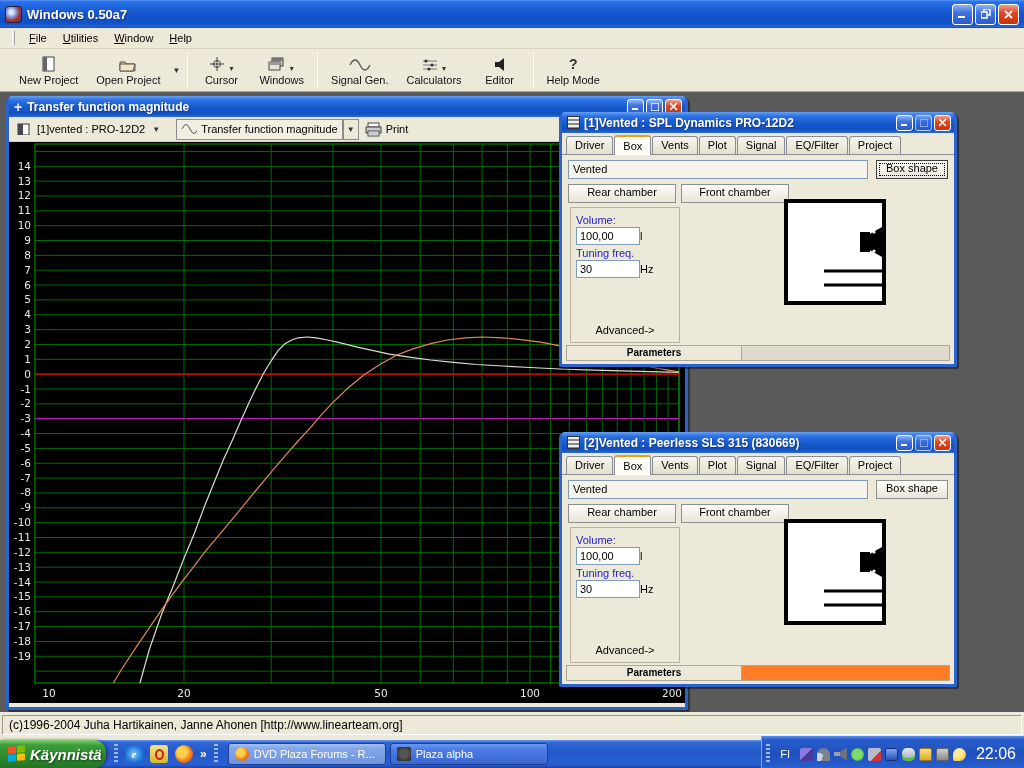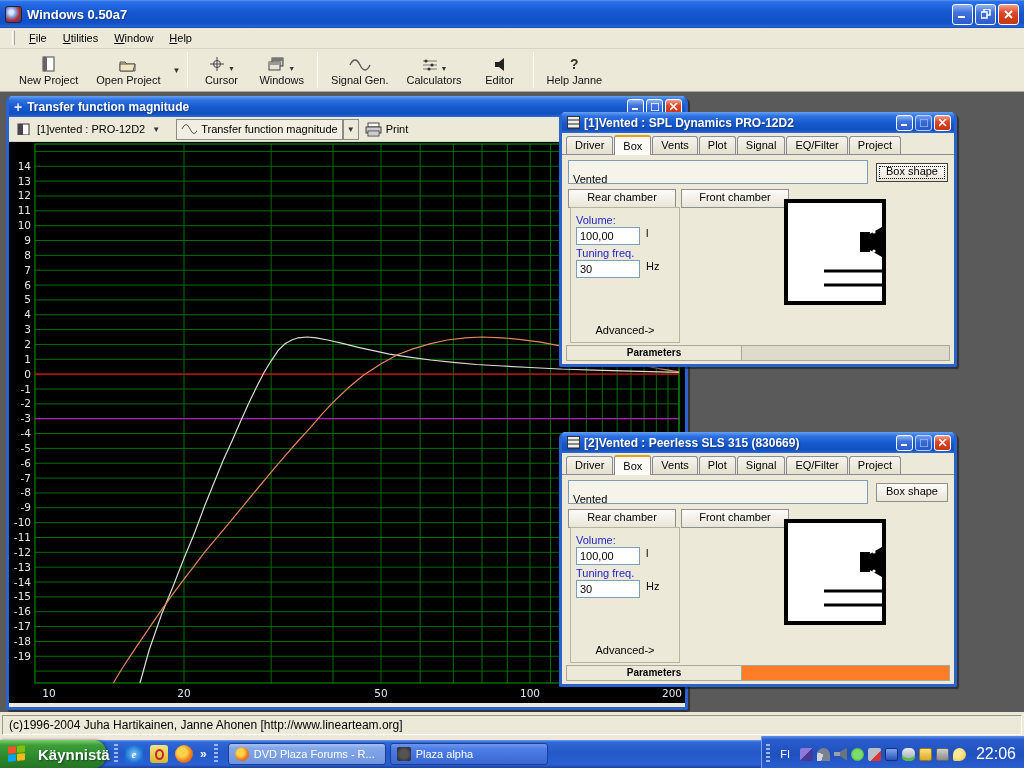--- a/index.html
+++ b/index.html
@@ -63,46 +63,46 @@
   #plot { display:block; background:#000; }
 
   
   .dlg { width:398px; height:255px; }
   .tabs { display:flex; align-items:flex-end; height:22px; padding:2px 4px 0 4px; border-bottom:1px solid #898c95; }
   .tab { font-size:11px; padding:2px 8px 3px 8px; border:1px solid #898c95; border-bottom:none; border-radius:3px 3px 0 0;
     background:linear-gradient(#f6f4ec,#e4e0ce); margin-right:1px; position:relative; }
   .tab.selected { background:#fcfbf6; border-top:2px solid #e5a01a; padding-top:3px; top:1px; font-size:11px; }
   .dlg-body { position:relative; height:calc(100% - 43px); padding:5px 6px; }
   .row-combo { display:flex; gap:8px; align-items:center; }
-  .typecombo { flex:0 0 300px; height:19px; border:1px solid #7f9db9; background:#f6f4ea; padding:11px 4px; line-height:15px; }
+  .typecombo { flex:0 0 300px; height:19px; border:1px solid #7f9db9; background:#f6f4ea; padding:1px 4px; line-height:15px; }
   .btn { border:1px solid #8e8f8f; background:linear-gradient(#fdfcf9,#e8e5d8); font-size:11px; height:19px; padding:1px 6px; text-align:center; }
   .boxshape-btn { width:78px; }
   .boxshape-btn.focused { border:1px solid #404040; outline:1px dotted #000; outline-offset:-4px; }
   .row-chambers { display:flex; gap:5px; margin-top:5px; }
   .row-chambers .btn { width:108px; }
   .grpbox { position:absolute; left:8px; top:52px; width:110px; height:136px; border:1px solid #b8b4a0; padding:4px 5px; }
   .bluelbl { color:#2222cc; margin:2px 0 1px 0; }
-  .fld-row { display:flex; gap:6px; }
+  .fld-row { display:flex; align-items:center; }
   .fld { width:64px; height:18px; border:1px solid #7f9db9; background:#fff; font-size:11px; padding:0 3px; font-family:"Liberation Sans",sans-serif; }
   .advanced { position:absolute; bottom:6px; left:0; right:0; text-align:center; }
   .boxdraw { position:absolute; left:222px; top:44px; }
   .paramstrip { position:absolute; left:4px; right:4px; bottom:3px; height:16px; display:flex; }
   .paramcell { width:176px; border:1px solid #aca899; background:#ece9d8; text-align:center; font-weight:bold; font-size:10px; line-height:14px; }
   .progresscell { flex:1; border:1px solid #aca899; border-left:none; }
 
   
   #statusbar { position:absolute; left:0; top:712px; width:1024px; height:28px; background:#ece9d8; padding:3px 2px; }
   #statusbar .panel { height:20px; border:1px solid; border-color:#9a9787 #fff #fff #9a9787; padding:2px 6px; font-size:12px; }
 
   
   #taskbar { position:absolute; left:0; top:740px; width:1024px; height:28px;
     background:linear-gradient(180deg,#6f9ef8 0%,#3168d5 8%,#2458c8 45%,#2b60d2 88%,#1941a5 100%); display:flex; align-items:center; }
   #startbtn { width:106px; height:28px; border-radius:0 12px 12px 0; display:flex; align-items:center; gap:5px; padding:0 14px 0 8px;
     background:linear-gradient(180deg,#7fce70 0%,#3d9e38 18%,#2e8b2e 55%,#257524 100%); box-shadow:1px 0 3px rgba(0,0,0,.5); }
-  #startbtn .lbl { color:#fff; font-weight:bold; font-size:15px; text-shadow:1px 1px 2px #14421a;margin-left:8px; }
+  #startbtn .lbl { color:#fff; font-weight:bold; font-style:italic; font-size:15px; text-shadow:1px 1px 2px #14421a; }
   .flag { width:18px; height:16px; display:grid; grid-template:7px 7px / 8px 8px; gap:1px; transform:skewY(-6deg); }
   .flag i { display:block; border-radius:1px; }
   .qlzone { display:flex; align-items:center; gap:7px; padding:0 8px; }
   .dots { width:4px; height:20px; background:repeating-linear-gradient(180deg,#9ab8f5 0 2px,transparent 2px 4px); }
   .qlicon { width:18px; height:18px; border-radius:3px; display:flex; align-items:center; justify-content:center; font-weight:bold; }
   .chev { color:#fff; font-size:12px; font-weight:bold; }
   .taskbtn { width:158px; height:22px; margin:0 2px; border-radius:3px; display:flex; align-items:center; gap:5px; padding:0 6px;
     color:#fff; font-size:11px; white-space:nowrap; overflow:hidden; border:1px solid #1c3f96; }
   .taskbtn.active { background:linear-gradient(180deg,#a7c2f2 0%,#84a7ea 20%,#6f95de 100%); }
   .taskbtn.idle { background:linear-gradient(180deg,#6f97ea 0%,#4d7de8 25%,#3a67d0 100%); }
@@ -219,21 +219,21 @@
       <span class="ic">
           <svg width="14" height="15">
             <path d="M2 5 h4 l5 -4 v13 l-5 -4 h-4 z" fill="#222"></path>
           </svg>
         </span>
       <span>Editor</span>
     </div>
     <div class="tb-sep"></div>
     <div class="tbtn">
       <span class="ic" style="font-size:14px;font-weight:bold;color:#333;">?</span>
-      <span>Help Janne</span>
+      <span>Help Mode</span>
     </div>
   </div>
 
   <div id="workspace">
 
     <div class="xpwin" id="chartwin">
       <div class="xptitle">
         <span class="crosshair">+</span>
         <span class="ttl">Transfer function magnitude</span>
         <div class="capbtns">

